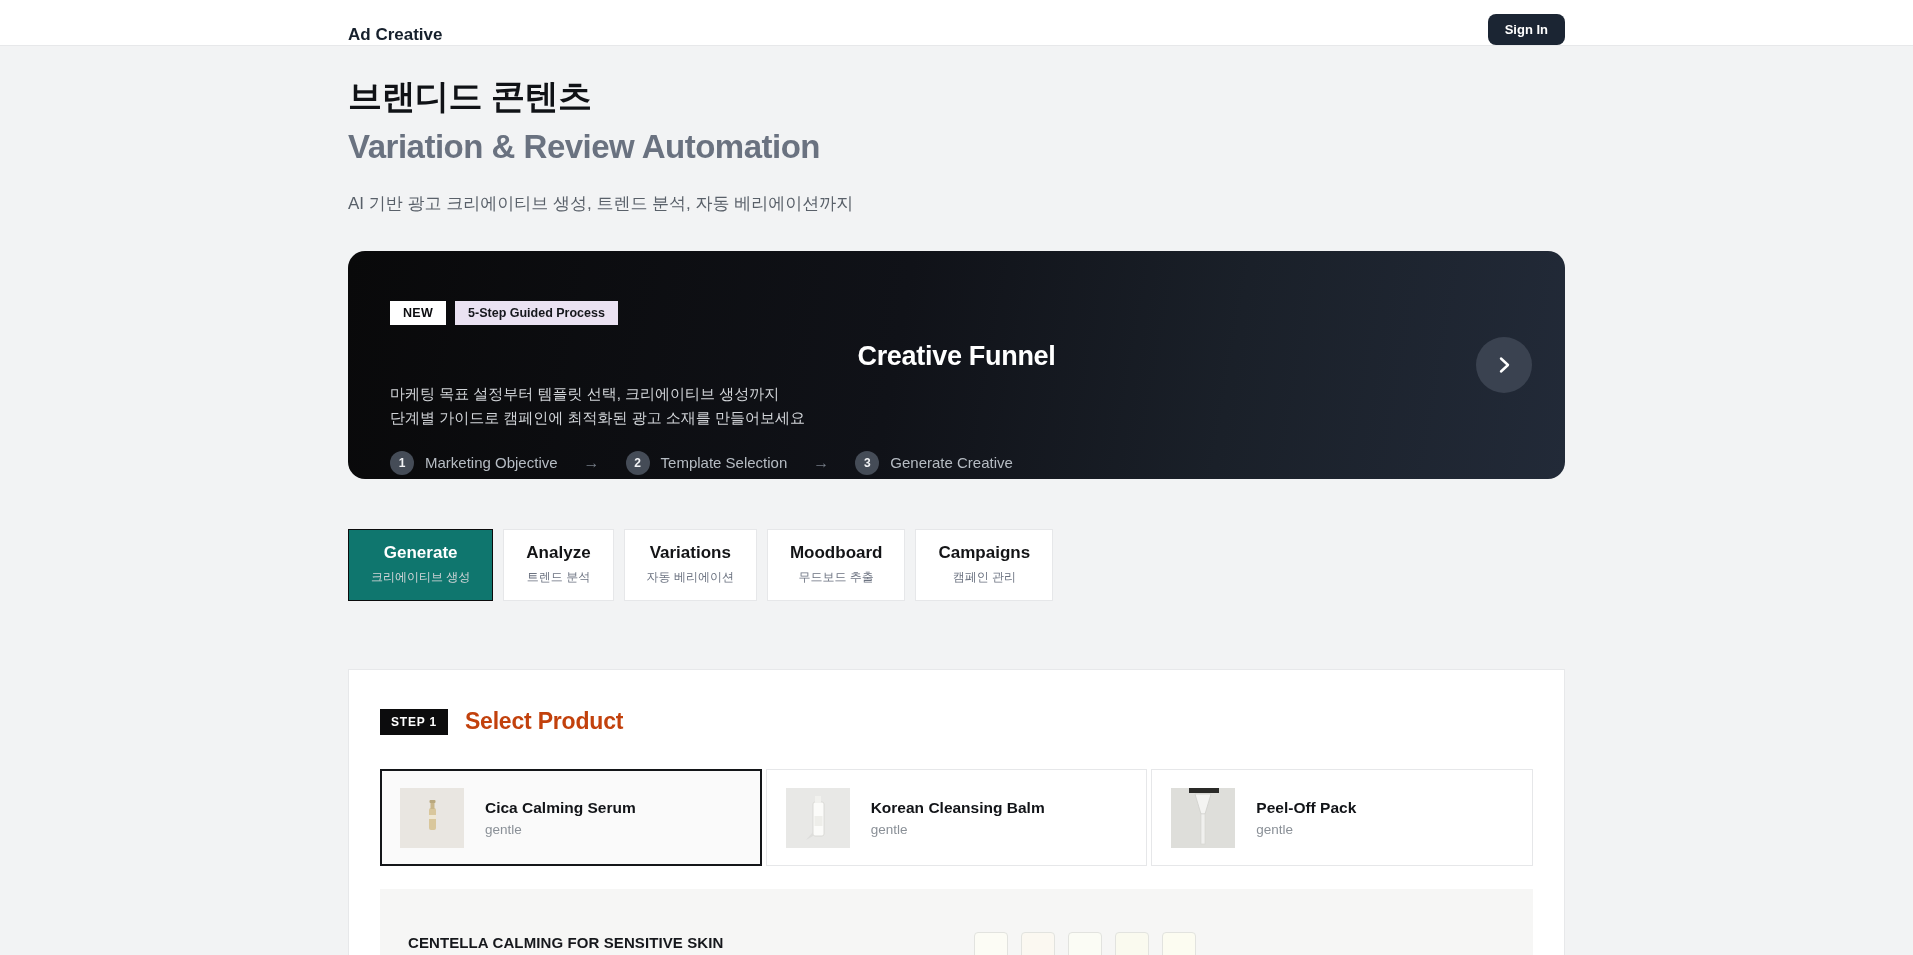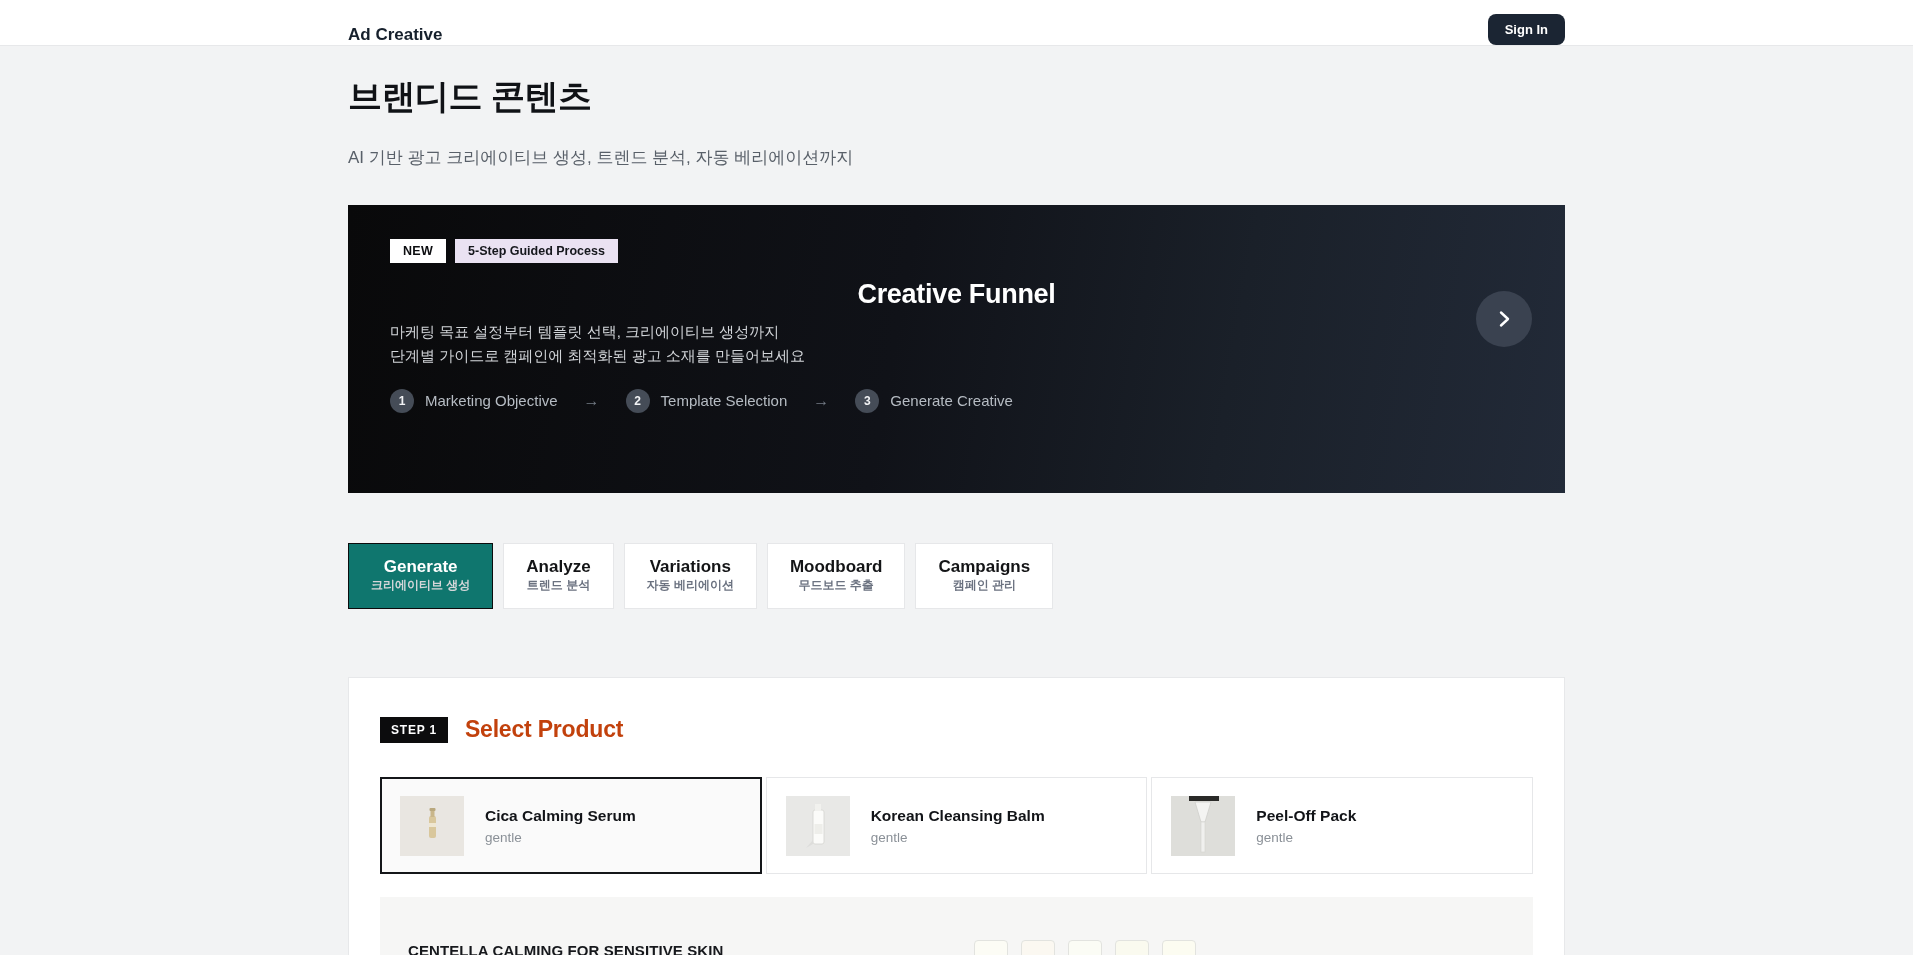--- a/index.html
+++ b/index.html
@@ -32,25 +32,26 @@
 
   
   .hero { padding-top: 28px; }
   .hero-title-ko { font-size: 34px; font-weight: 800; color: #101216; letter-spacing: -0.5px; }
   .hero-title-en { font-size: 33px; font-weight: 700; color: #6a7280; margin-top: 8px; letter-spacing: -0.5px; }
   .hero-subtitle { font-size: 17px; color: #596069; margin-top: 26px; }
 
   
   .banner {
     margin-top: 36px;
-    height: 288px;
+    height: 228px;
     background: linear-gradient(100deg, #09090a 0%, #101218 45%, #1a2029 72%, #222a38 100%);
     position: relative;
-    padding: 34px 42px;
+    padding: 50px 42px;
     color: #fff;
+    border-radius: 17px;
   }
   .banner-badges { display: flex; gap: 9px; align-items: center; }
   .badge-new {
     background: #ffffff; color: #0c0d10;
     font-size: 12.5px; font-weight: 800;
     padding: 5px 13px; letter-spacing: 0.3px;
   }
   .badge-process {
     background: #eae2f2; color: #15171c;
     font-size: 12.5px; font-weight: 600;
@@ -76,21 +77,21 @@
   }
 
   
   .tabs { display: flex; gap: 10px; margin-top: 50px; }
   .tab {
     background: #ffffff; border: 1px solid #e6e7e9;
     padding: 13px 22px 14px; text-align: center; cursor: pointer;
     min-width: 106px;
   }
   .tab-label { font-size: 17px; font-weight: 800; color: #131416; }
-  .tab-sublabel { font-size: 12px; color: #6b7280; margin-top: 0; font-weight: bold; }
+  .tab-sublabel { font-size: 12px; color: #6b7280; margin-top: 6px; }
   .tab.active { background: #0f766e; border-color: #0b0b0c; }
   .tab.active .tab-label { color: #ffffff; }
   .tab.active .tab-sublabel { color: #d4d6d9; }
 
   
   .panel {
     margin-top: 68px;
     background: #ffffff;
     border: 1px solid #e7e8ea;
     padding: 38px 31px 40px;
@@ -144,20 +145,21 @@
 <header class="topbar">
   <div class="container">
     <div class="brand">Ad Creative</div>
     <button class="signin-btn">Sign In</button>
   </div>
 </header>
 
 <main class="container hero">
 
   <h1 class="hero-title-ko">브랜디드 콘텐츠</h1>
+  <h2 class="hero-title-en">Variation &amp; Review Automation</h2>
   <p class="hero-subtitle">AI 기반 광고 크리에이티브 생성, 트렌드 분석, 자동 베리에이션까지</p>
 
   <section class="banner">
     <div class="banner-badges">
       <span class="badge-new">NEW</span>
       <span class="badge-process">5-Step Guided Process</span>
     </div>
     <div class="banner-title">Creative Funnel</div>
     <div class="banner-desc">
       <div>마케팅 목표 설정부터 템플릿 선택, 크리에이티브 생성까지</div>

